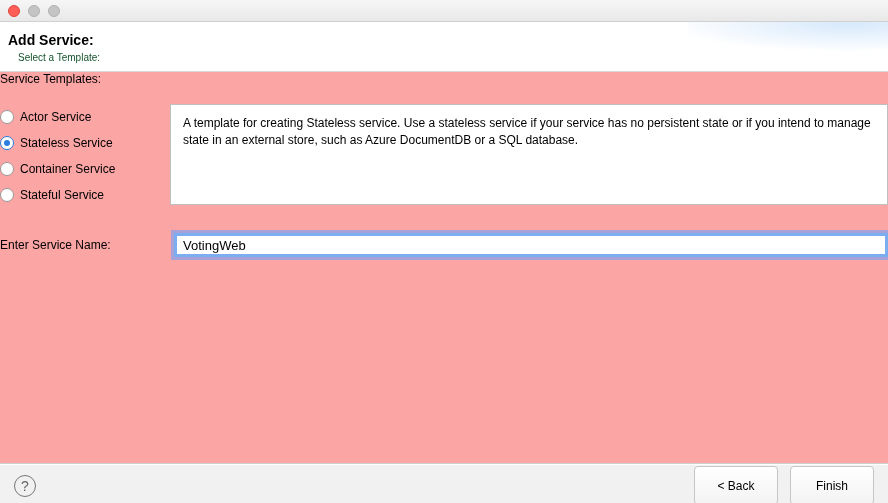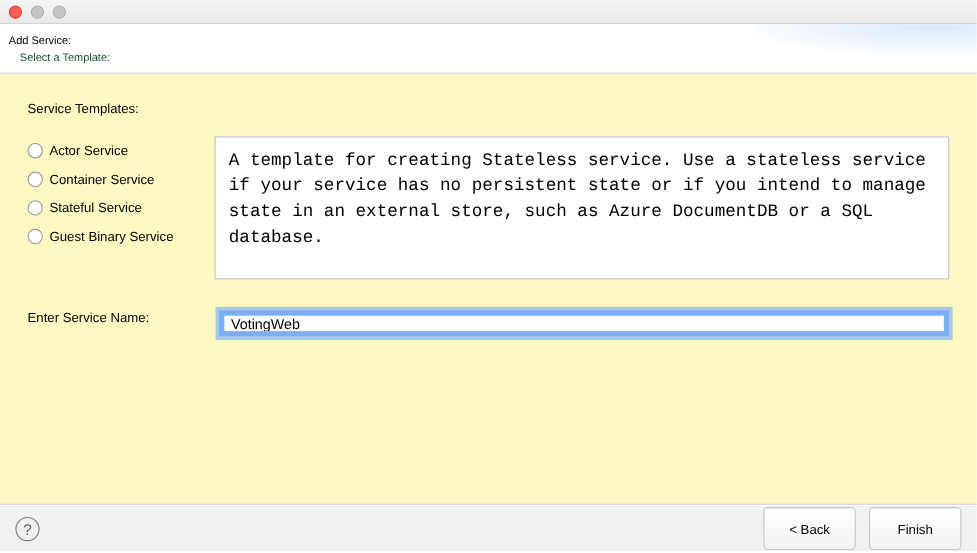--- a/index.html
+++ b/index.html
@@ -30,61 +30,60 @@
       border-bottom: 1px solid #d8d8d8;
       background: #fff;
       position: relative;
     }
     .header-swoosh {
       position: absolute;
       right: 0; top: 0;
       width: 200px; height: 46px;
       background: radial-gradient(ellipse 260px 40px at 160px 2px, #d7e9fb 0%, rgba(255,255,255,0) 70%);
     }
-    .header h1 { font-size: 10px; font-weight: normal; margin-bottom: 4px; }
+    .header h1 { font-size: 14px; font-weight: bold; margin-bottom: 4px; }
     .header .sub { font-size: 10px; padding-left: 10px; color: #14532d; }
     .content {
-      background: #fef9c3;
-      padding: 25px;
+      background: #fca5a5;
+      padding: 0;
       height: 392px;
       border-bottom: 1px solid #d0d0d0;
     }
     .section-label { font-size: 12px; color: #000; margin-bottom: 18px; }
     .row { display: flex; gap: 10px; }
     .radios { width: 160px; display: flex; flex-direction: column; gap: 12px; padding-top: 6px; }
     .radio-item { display: flex; align-items: flex-end; gap: 6px; font-size: 12px; cursor: pointer; }
     .radio-circle {
       width: 14px; height: 14px; border-radius: 50%;
       border: 1px solid #999; background: #fff;
       display: inline-flex; align-items: center; justify-content: center;
       flex-shrink: 0;
     }
     .radio-circle.selected { border-color: #2b7de0; }
     .radio-dot { width: 6px; height: 6px; border-radius: 50%; background: #2b7de0; }
     .desc-box {
       flex: 1;
       background: #fff;
       border: 1px solid #bfbfbf;
       padding: 10px 12px;
-      font-size: 16px;
+      font-size: 12px;
       line-height: 1.45;
-      height: 130px;
-      font-family: Liberation Mono, monospace;
+      height: 101px;
     }
     .name-row {
       display: flex;
-      align-items: flex-start;
+      align-items: center;
       gap: 14px;
       margin-top: 28px;
     }
     .name-label { font-size: 12px; width: 160px; }
     .name-input {
       flex: 1;
       height: 24px;
-      border: 5px solid #0f172a;
+      border: 3px solid #0f172a;
       padding: 2px 6px;
       font-size: 13px;
       outline: none;
       box-shadow: 0 0 0 3px rgba(94,158,255,0.55);
       border-color: #7aaef0;
     }
     .footer {
       height: 42px;
       background: #f1f1f1;
       border-top: 1px solid #fff;
@@ -134,30 +133,32 @@
 <div class="content">
   <div class="section-label">Service Templates:</div>
 
   <div class="row">
     <div class="radios">
       <label class="radio-item">
         <span class="radio-circle"></span>
         <span>Actor Service</span>
       </label>
       <label class="radio-item">
+        <span class="radio-circle selected">
+            <span class="radio-dot"></span>
+          </span>
+        <span>Stateless Service</span>
+      </label>
+      <label class="radio-item">
         <span class="radio-circle"></span>
         <span>Container Service</span>
       </label>
       <label class="radio-item">
         <span class="radio-circle"></span>
         <span>Stateful Service</span>
-      </label>
-      <label class="radio-item">
-        <span class="radio-circle"></span>
-        <span>Guest Binary Service</span>
       </label>
     </div>
     <div class="desc-box">A template for creating Stateless service.  Use a stateless service if your service has no persistent state or if you intend to manage state in an external store, such as Azure DocumentDB or a SQL database.</div>
   </div>
 
   <div class="name-row">
     <div class="name-label">Enter Service Name:</div>
     <input class="name-input" type="text" value="VotingWeb" style="">
   </div>
 </div>

